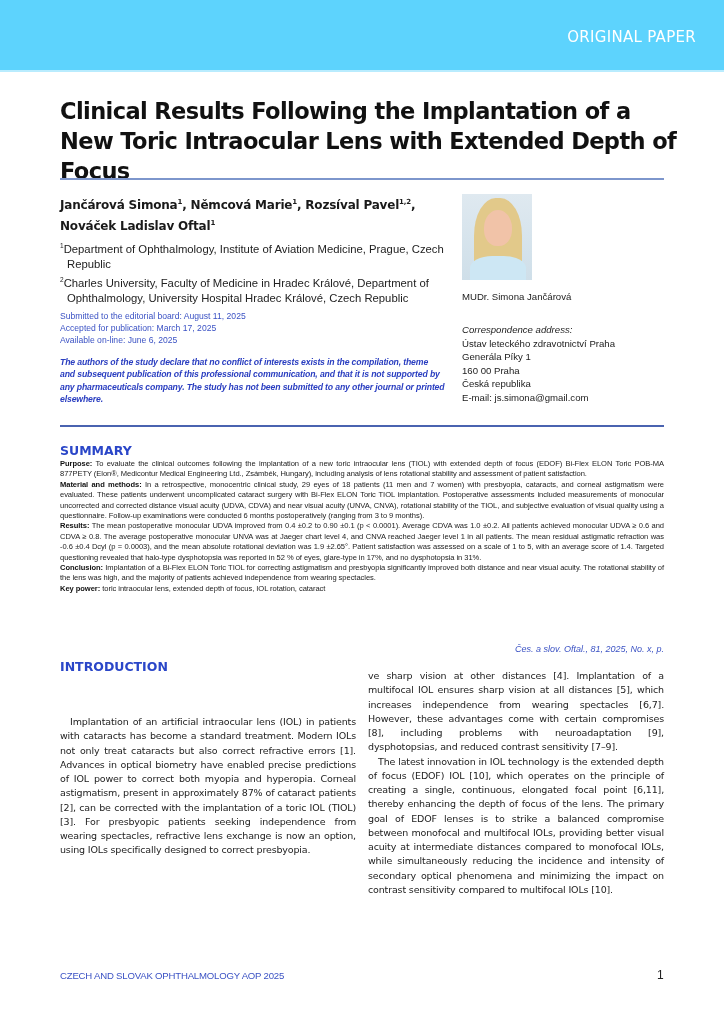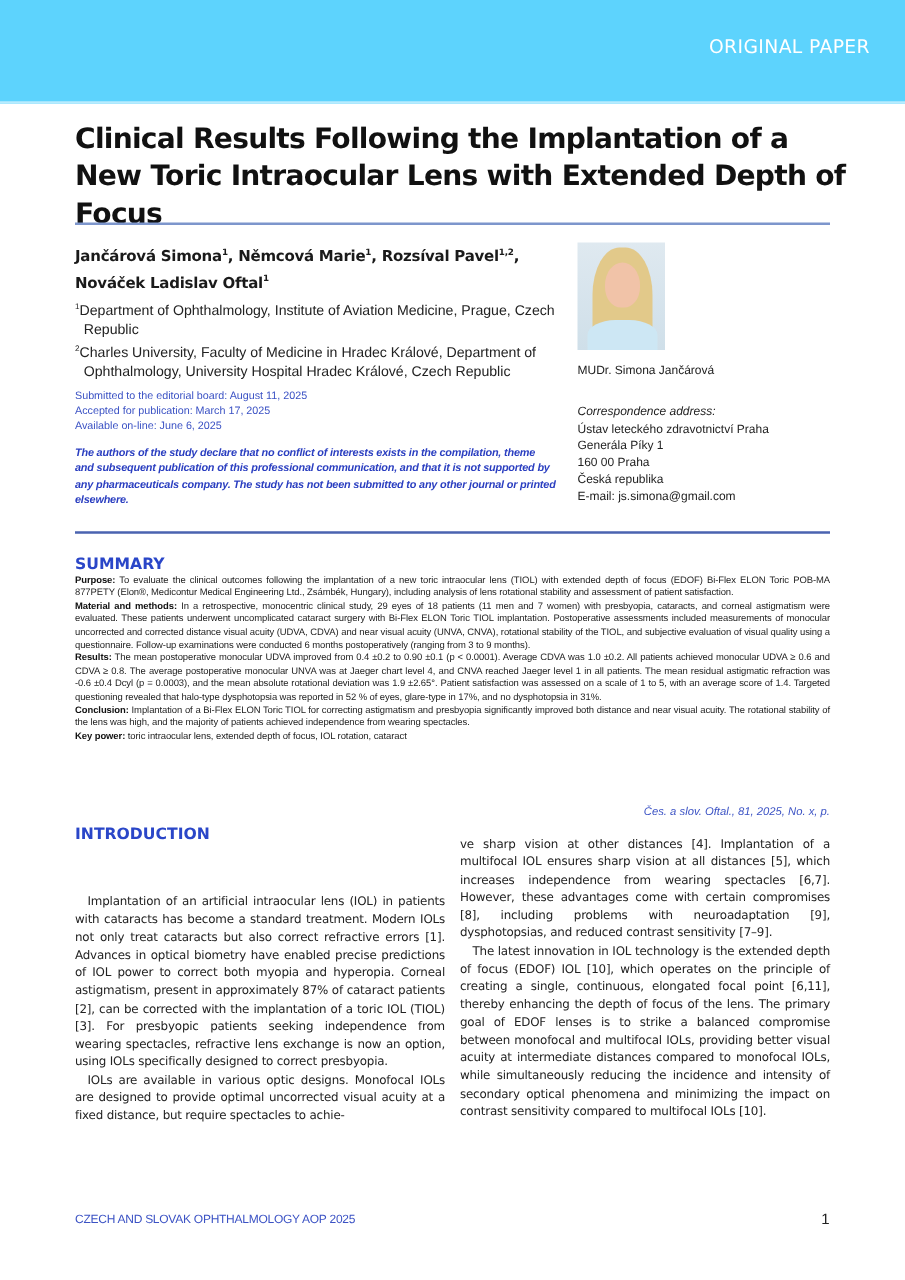--- a/index.html
+++ b/index.html
@@ -1,19 +1,19 @@
 <!DOCTYPE html>
 <html><head>
 <meta charset="utf-8">
 <style>
   * { box-sizing: border-box; margin: 0; padding: 0; }
   html, body { width: 724px; height: 1024px; background: #ffffff; overflow: hidden; }
   body { position: relative; font-family: "Liberation Sans", sans-serif; color: #1a1a1a; }
 
-  .top-band { position: absolute; left: 0; top: 0; width: 724px; height: 83px; background: #5dd3fd; border-bottom: 2px solid #b9ecfe; padding-left: 27px; }
+  .top-band { position: absolute; left: 0; top: 0; width: 724px; height: 72px; background: #5dd3fd; border-bottom: 2px solid #b9ecfe; padding-left: 27px; }
   .top-band .label { position: absolute; right: 28px; top: 28px; color: #ffffff; font-size: 15px; letter-spacing: 0.3px; font-family: "DejaVu Sans", sans-serif; font-weight: normal; }
 
   .title { position: absolute; left: 60px; top: 96px; width: 620px; font-family: "DejaVu Sans", sans-serif; font-weight: bold; font-size: 22.5px; line-height: 30px; color: #111; letter-spacing: -0.6px; }
   .rule-top { position: absolute; left: 60px; top: 178px; width: 604px; height: 2px; background: #7d96cc; }
 
   .authors { position: absolute; left: 60px; top: 193px; width: 380px; font-family: "DejaVu Sans", sans-serif; font-weight: bold; font-size: 12px; line-height: 18px; color: #1a1a1a; letter-spacing: -0.2px; }
   .authors sup { font-size: 7px; }
 
   .affil { position: absolute; left: 60px; top: 238px; width: 385px; font-size: 11.3px; line-height: 15px; color: #222; }
   .affil p { padding-left: 7px; text-indent: -7px; }
@@ -107,21 +107,20 @@
   <p><b>Conclusion:</b><span> Implantation of a Bi-Flex ELON Toric TIOL for correcting astigmatism and presbyopia significantly improved both distance and near visual acuity. The rotational stability of the lens was high, and the majority of patients achieved independence from wearing spectacles.</span></p>
   <p><b>Key power:</b><span> toric intraocular lens, extended depth of focus, IOL rotation, cataract</span></p>
 </div>
 
 <div class="citation">Čes. a slov. Oftal., 81, 2025, No. x, p.</div>
 
 <h2 class="intro-h">INTRODUCTION</h2>
 
 <div class="col left">
   <p>Implantation of an artificial intraocular lens (IOL) in patients with cataracts has become a standard tre­atment. Modern IOLs not only treat cataracts but also correct refractive errors [1]. Advances in optical bio­metry have enabled precise predictions of IOL power to correct both myopia and hyperopia. Corneal astig­matism, present in approximately 87% of cataract pa­tients [2], can be corrected with the implantation of a toric IOL (TIOL) [3]. For presbyopic patients seeking independence from wearing spectacles, refractive lens exchange is now an option, using IOLs specifically de­signed to correct presbyopia.</p>
-  <p>IOLs are available in various optic designs. Monofocal IOLs are designed to provide optimal uncorrected visual acuity at a fixed distance, but require spectacles to achie-</p>
 </div>
 
 <div class="col right">
   <p class="cont">ve sharp vision at other distances [4]. Implantation of a multifocal IOL ensures sharp vision at all distances [5], which increases independence from wearing spectacles [6,7]. However, these advantages come with certain com­promises [8], including problems with neuroadaptation [9], dysphotopsias, and reduced contrast sensitivity [7–9].</p>
   <p>The latest innovation in IOL technology is the exten­ded depth of focus (EDOF) IOL [10], which operates on the principle of creating a single, continuous, elongated focal point [6,11], thereby enhancing the depth of focus of the lens. The primary goal of EDOF lenses is to strike a balanced compromise between monofocal and multi­focal IOLs, providing better visual acuity at intermediate distances compared to monofocal IOLs, while simultane­ously reducing the incidence and intensity of secondary optical phenomena and minimizing the impact on con­trast sensitivity compared to multifocal IOLs [10].</p>
 </div>
 
 <div class="footer-journal">CZECH AND SLOVAK OPHTHALMOLOGY AOP 2025</div>
 <div class="footer-page">1</div>
 

